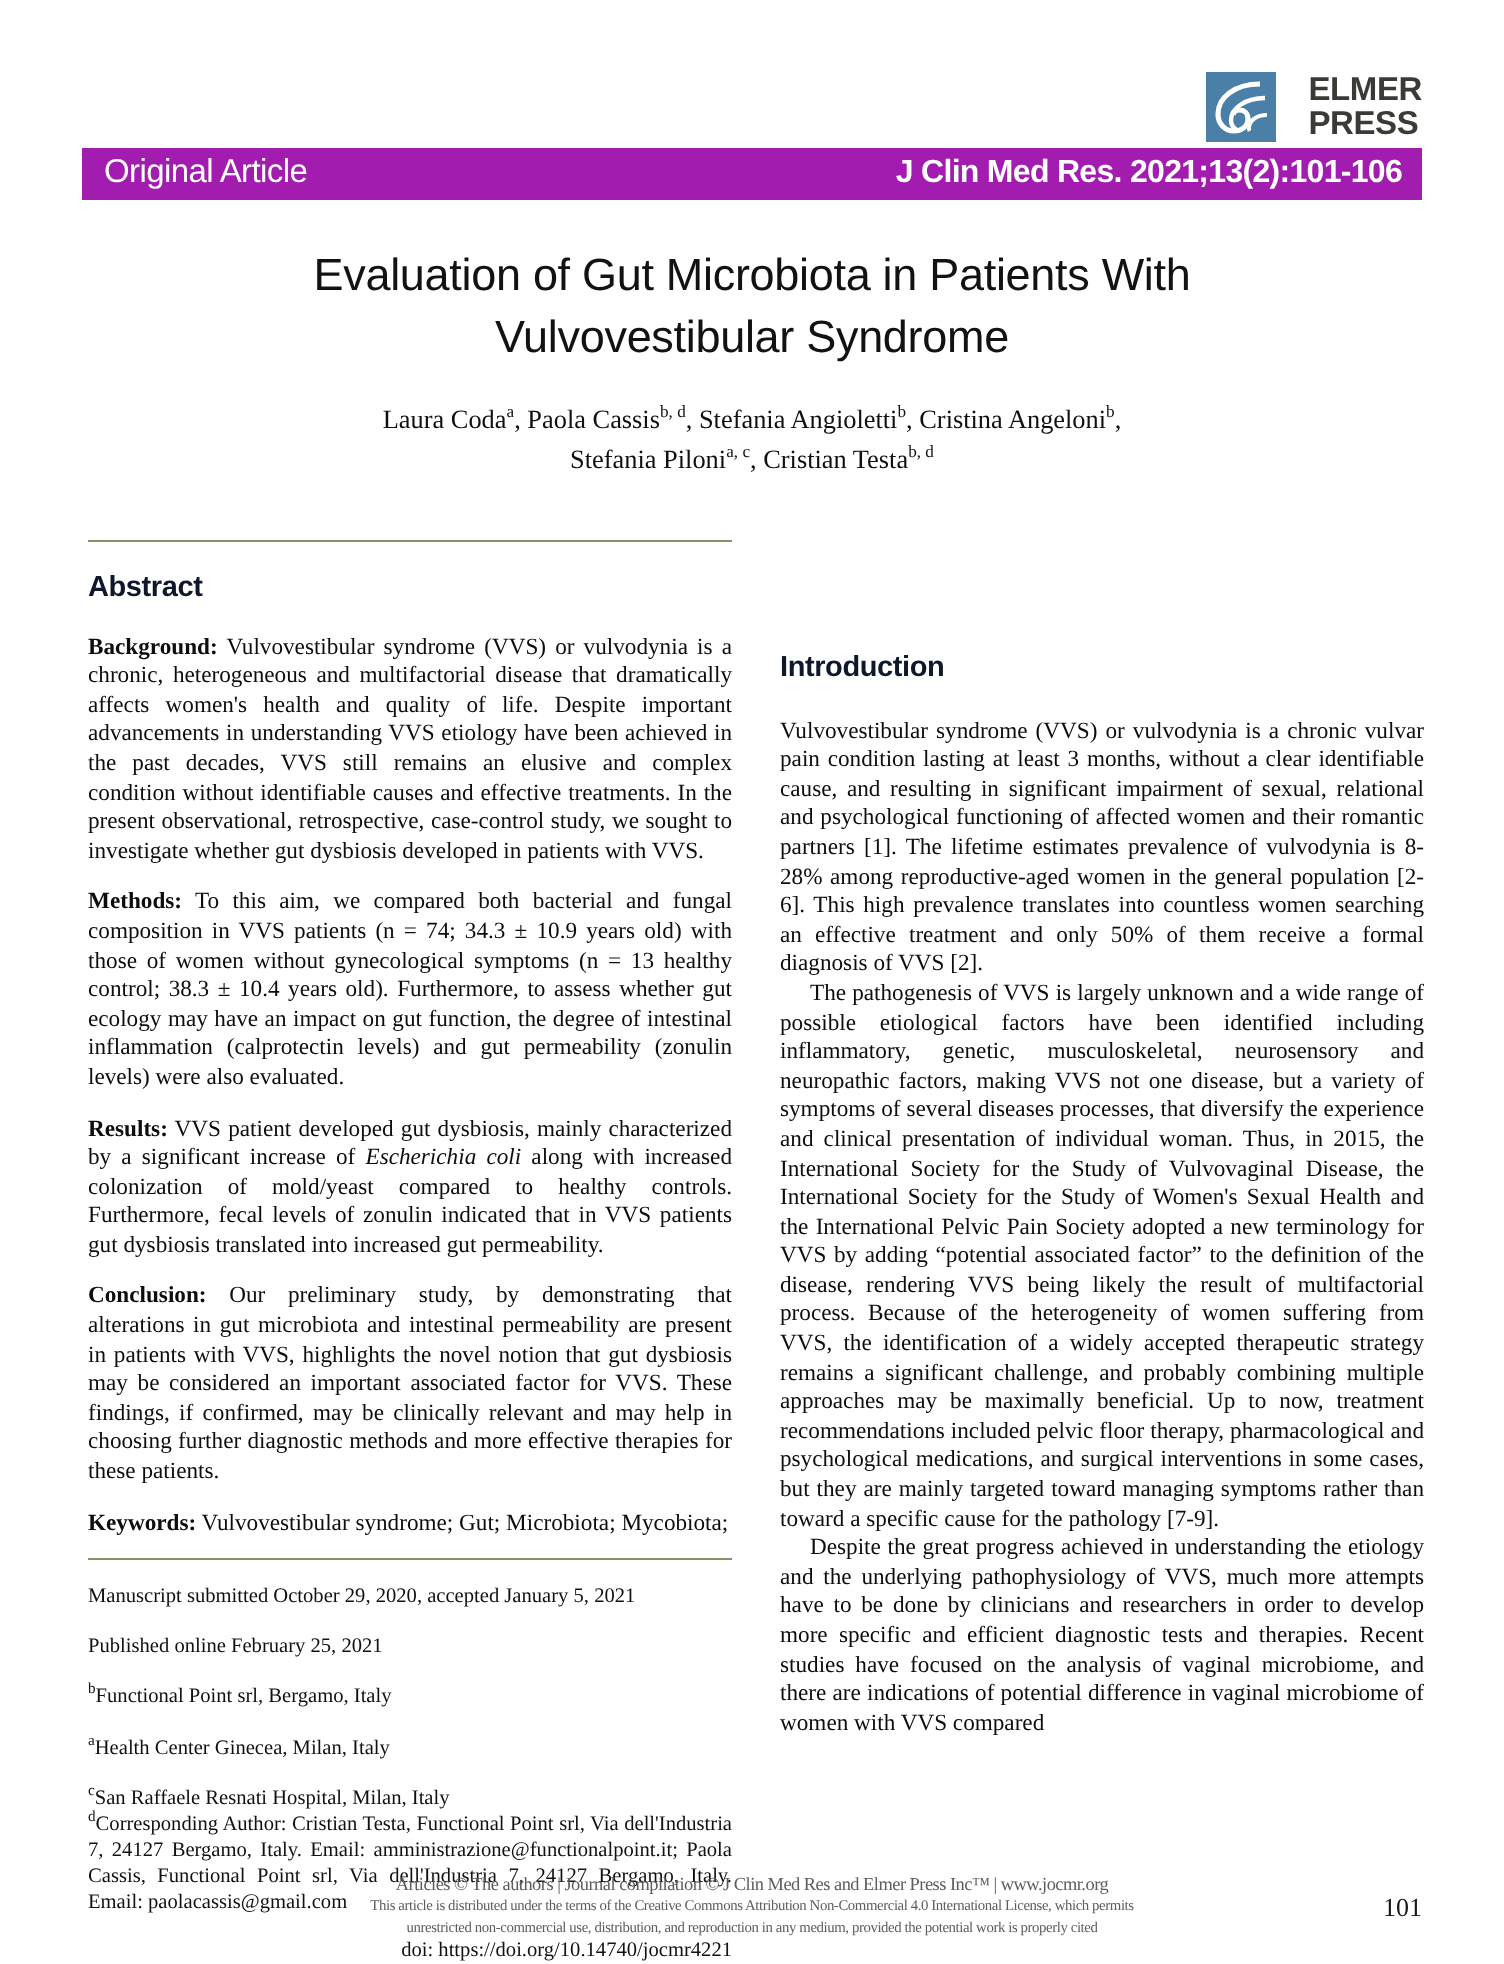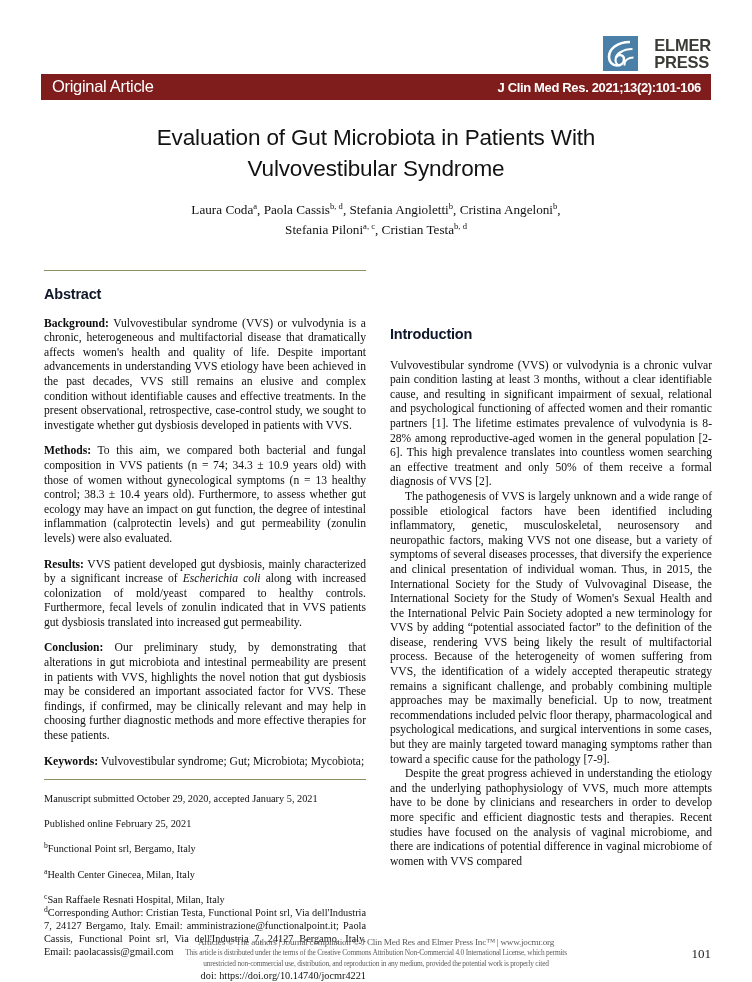--- a/index.html
+++ b/index.html
@@ -54,39 +54,39 @@
     color: #3b3b36;
   }
 
   
   .banner {
     position: absolute;
     left: 41px;
     top: 74px;
     width: 670px;
     height: 26px;
-    background: #7f1d1d;
+    background: #a21caf;
     display: flex;
     align-items: center;
     justify-content: space-between;
     box-sizing: border-box;
     padding: 0 10px 0 11px;
   }
   .banner-title {
     font-family: "Liberation Sans", sans-serif;
     font-size: 16.5px;
     color: #ffffff;
     letter-spacing: -0.3px;
     line-height: 1;
     position: relative;
     top: -0.5px;
   }
   .banner-cite {
     font-family: "Liberation Sans", sans-serif;
-    font-size: 13px;
+    font-size: 16px;
     font-weight: bold;
     color: #ffffff;
     letter-spacing: -0.35px;
     line-height: 1;
   }
 
   
   .title {
     position: absolute;
     left: 96px;

